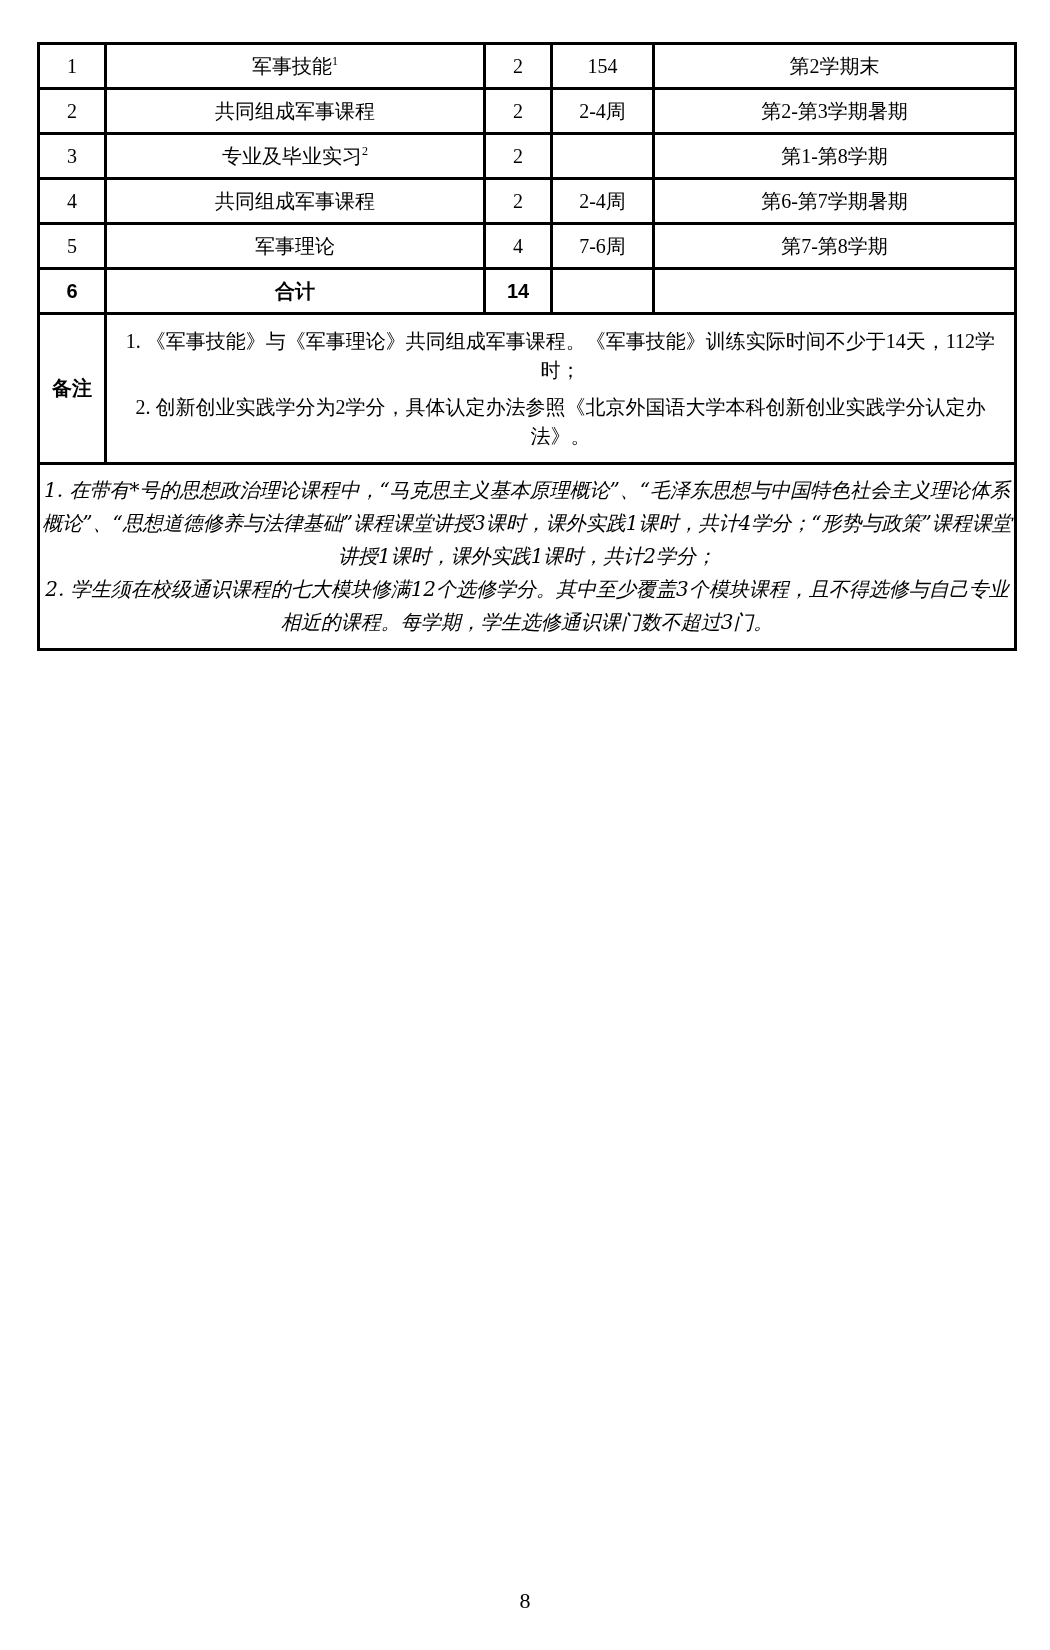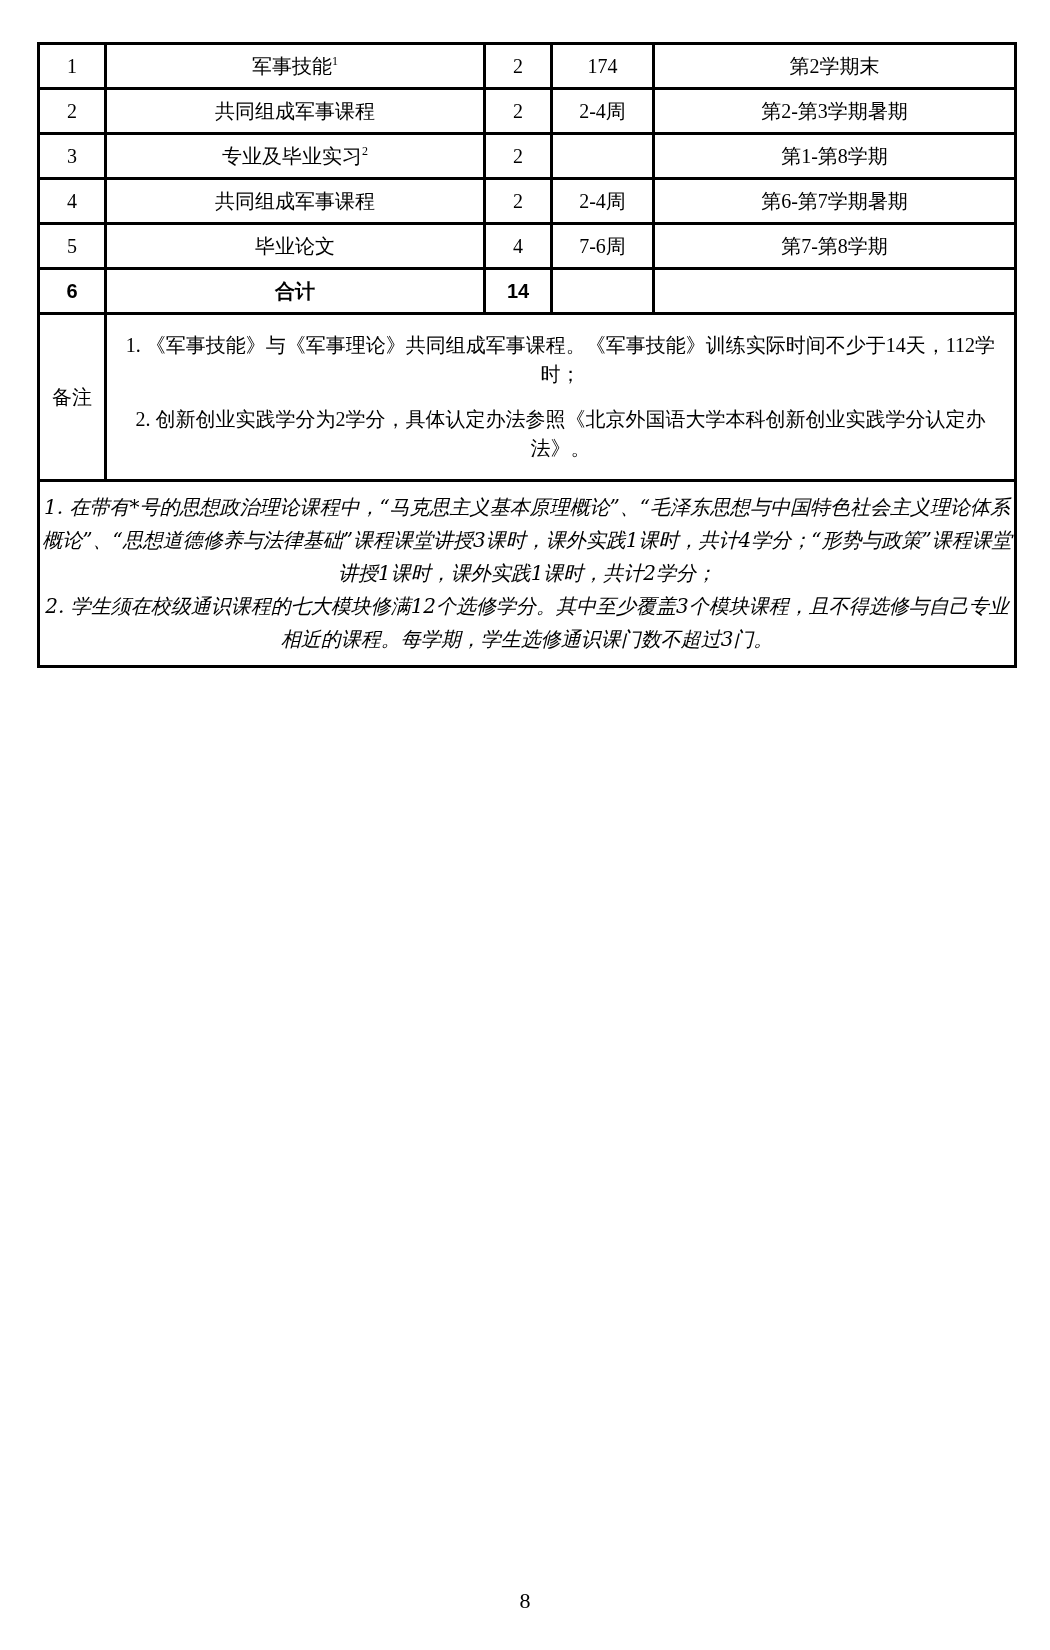--- a/index.html
+++ b/index.html
@@ -34,33 +34,33 @@
   tr.data-row { height:45px; }
   td.name-cell sup {
     font-size:12px;
     line-height:0;
   }
   tr.total-row td {
     font-weight:bold;
     font-family:"Liberation Sans", sans-serif;
   }
   td.remarks-label-cell {
-    font-weight:normal;
+    font-weight:bold;
     font-family:"Liberation Sans", sans-serif;
     font-size:21px;
   }
   tr.remarks-row { height:150px; }
   td.remarks-text-cell {
     text-align:left;
     vertical-align:middle;
     padding:10px 10px 10px 8px;
     font-size:20px;
     line-height:29px;
   }
-  td.remarks-text-cell p { margin:16px;text-align:center; }
+  td.remarks-text-cell p { margin:8px;text-align:center; }
   tr.footnotes-row { height:186px; }
   td.footnotes-cell {
     text-align:left;
     vertical-align:top;
     padding:22px 10px 14px 8px;
     font-family:"DejaVu Serif", serif;
     font-style:italic;
     font-size:21px;
     line-height:33px;
   }
@@ -86,21 +86,21 @@
       <col style="width:67px">
       <col style="width:102px">
       <col style="width:362px">
     </colgroup>
 
     <tbody>
         <tr class="data-row">
       <td>1</td>
       <td class="name-cell"><span>军事技能</span><sup>1</sup></td>
       <td>2</td>
-      <td>174</td>
+      <td>154</td>
       <td>第2学期末</td>
     </tr>
 
     <tr class="data-row">
       <td>2</td>
       <td class="name-cell"><span>共同组成军事课程</span><sup></sup></td>
       <td>2</td>
       <td>2-4周</td>
       <td>第2-第3学期暑期</td>
     </tr>
@@ -116,21 +116,21 @@
     <tr class="data-row">
       <td>4</td>
       <td class="name-cell"><span>共同组成军事课程</span><sup></sup></td>
       <td>2</td>
       <td>2-4周</td>
       <td>第6-第7学期暑期</td>
     </tr>
 
     <tr class="data-row">
       <td>5</td>
-      <td class="name-cell"><span>毕业论文</span><sup></sup></td>
+      <td class="name-cell"><span>军事理论</span><sup></sup></td>
       <td>4</td>
       <td>7-6周</td>
       <td>第7-第8学期</td>
     </tr>
 
     <tr class="data-row total-row">
       <td>6</td>
       <td class="name-cell">合计</td>
       <td>14</td>
       <td></td>

